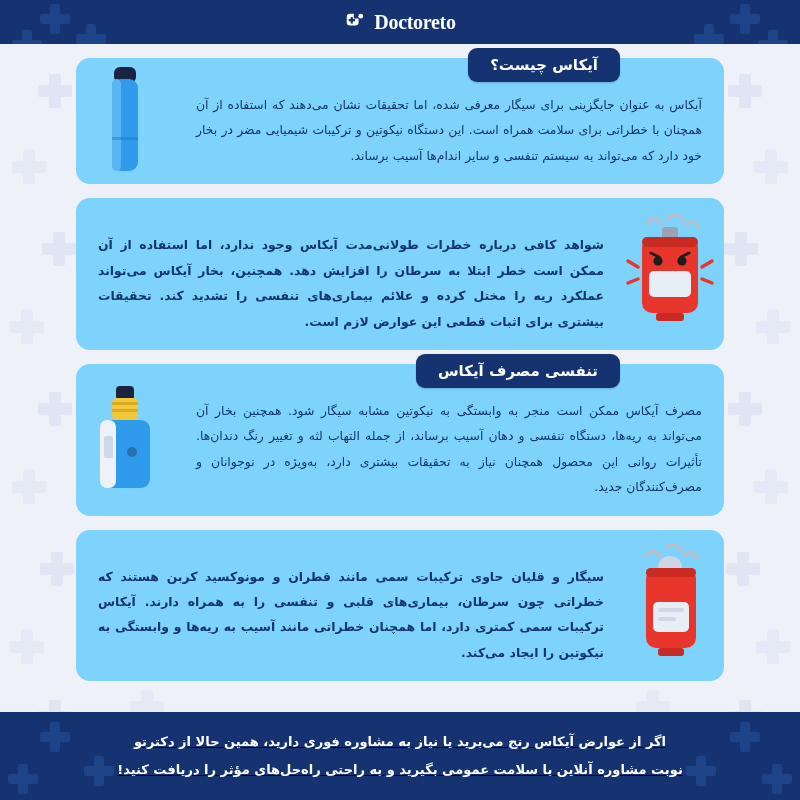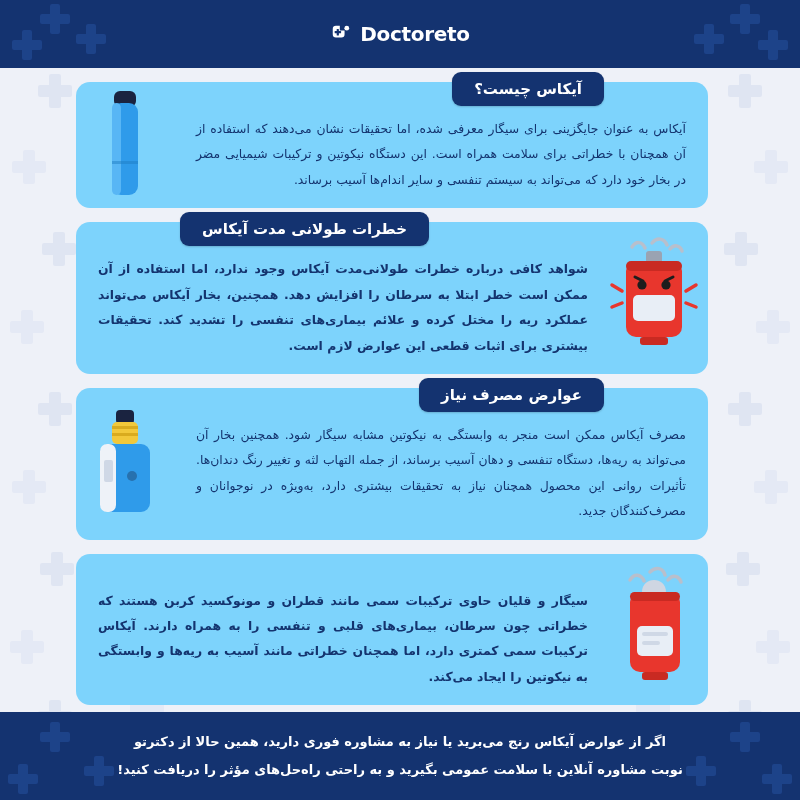--- a/index.html
+++ b/index.html
@@ -31,26 +31,27 @@
     border-radius: 2px;
   }
   .cross::before { left: 11px; top: 0; width: 12px; height: 34px; }
   .cross::after  { top: 11px; left: 0; height: 12px; width: 34px; }
   .cross.light::before, .cross.light::after { background: #e4e9f5; }
 
   
   .header {
     position: relative;
     z-index: 2;
-    height: 68px;
+    height: 44px;
     background: #143370;
     display: flex;
     align-items: center;
     justify-content: center;
     overflow: hidden;
+    font-family: Liberation Serif, serif;
   }
   .header .hdr-cross {
     position: absolute;
     width: 30px; height: 30px;
   }
   .header .hdr-cross::before, .header .hdr-cross::after {
     content: "";
     position: absolute;
     background: #1d4389;
     border-radius: 2px;
@@ -74,21 +75,21 @@
     color: #ffffff;
     font-size: 20px;
     font-weight: bold;
     letter-spacing: -0.3px;
   }
 
   
   .content {
     position: relative;
     z-index: 2;
-    padding: 14px 16px 0 0;
+    padding: 14px 0 0 0;
   }
 
   .section {
     position: relative;
     margin: 0 76px 14px 76px;
     min-height: 120px;
   }
   .panel {
     background: #7dd3fc;
     border-radius: 14px;
@@ -141,20 +142,21 @@
     left: 0; right: 0; bottom: 0;
     z-index: 2;
     height: 88px;
     background: #143370;
     display: flex;
     flex-direction: column;
     align-items: center;
     justify-content: center;
     gap: 6px;
     overflow: hidden;
+    text-decoration: underline;
   }
   .footer .hdr-cross {
     position: absolute;
     width: 30px; height: 30px;
   }
   .footer .hdr-cross::before, .footer .hdr-cross::after {
     content: "";
     position: absolute;
     background: #1d4389;
     border-radius: 2px;
@@ -231,42 +233,41 @@
       <svg width="108" height="120" viewBox="0 0 108 120" aria-hidden="true">
         <rect x="44" y="8" width="22" height="16" rx="6" fill="#1a2340"></rect>
         <rect x="42" y="20" width="26" height="92" rx="9" fill="#2f9bea"></rect>
         <rect x="42" y="20" width="9" height="92" rx="5" fill="#58b6f5"></rect>
         <rect x="42" y="78" width="26" height="3" fill="#1d7ec4" opacity="0.5"></rect>
       </svg>
     </div>
   </div>
 
   <div class="section">
-    <div class="title-pill left">خطرات طولانی مدت آیکاس</div>
     <div class="panel img-right">
       <p class="body-text">شواهد کافی درباره خطرات طولانی‌مدت آیکاس وجود ندارد، اما استفاده از آن ممکن است خطر ابتلا به سرطان را افزایش دهد. همچنین، بخار آیکاس می‌تواند عملکرد ریه را مختل کرده و علائم بیماری‌های تنفسی را تشدید کند. تحقیقات بیشتری برای اثبات قطعی این عوارض لازم است.</p>
     </div>
     <div class="illus right">
       <svg width="118" height="126" viewBox="0 0 118 126" aria-hidden="true">
         <path d="M36 14c4-6 10-6 13 1M56 10c5-6 12-5 15 2M74 16c4-5 10-4 12 2" stroke="#b8bfcc" stroke-width="3.5" fill="none" stroke-linecap="round"></path>
         <rect x="50" y="18" width="16" height="12" rx="3" fill="#9aa3b2"></rect>
         <rect x="30" y="28" width="56" height="76" rx="10" fill="#e8362d"></rect>
         <rect x="30" y="28" width="56" height="10" rx="5" fill="#c92a22"></rect>
         <rect x="37" y="62" width="42" height="26" rx="5" fill="#e8eef6"></rect>
         <circle cx="46" cy="52" r="4.6" fill="#1d1d1d"></circle>
         <circle cx="70" cy="52" r="4.6" fill="#1d1d1d"></circle>
         <path d="M39 44l8 4M77 44l-8 4" stroke="#1d1d1d" stroke-width="3" stroke-linecap="round"></path>
         <path d="M16 52l10 6M16 74l10-4M100 52l-10 6M100 74l-10-4" stroke="#e8362d" stroke-width="3.5" stroke-linecap="round"></path>
         <rect x="44" y="104" width="28" height="8" rx="3" fill="#c92a22"></rect>
       </svg>
     </div>
   </div>
 
   <div class="section">
-    <div class="title-pill right">عوارض مصرف نیاز</div>
+    <div class="title-pill right">تنفسی مصرف آیکاس</div>
     <div class="panel img-left">
       <p class="body-text">مصرف آیکاس ممکن است منجر به وابستگی به نیکوتین مشابه سیگار شود. همچنین بخار آن می‌تواند به ریه‌ها، دستگاه تنفسی و دهان آسیب برساند، از جمله التهاب لثه و تغییر رنگ دندان‌ها. تأثیرات روانی این محصول همچنان نیاز به تحقیقات بیشتری دارد، به‌ویژه در نوجوانان و مصرف‌کنندگان جدید.</p>
     </div>
     <div class="illus left">
       <svg width="108" height="120" viewBox="0 0 108 120" aria-hidden="true">
         <rect x="46" y="8" width="18" height="14" rx="4" fill="#1a2340"></rect>
         <rect x="42" y="20" width="26" height="22" rx="5" fill="#f2c83a"></rect>
         <rect x="42" y="24" width="26" height="3" fill="#d9ab1e"></rect>
         <rect x="42" y="31" width="26" height="3" fill="#d9ab1e"></rect>
         <rect x="30" y="42" width="50" height="68" rx="9" fill="#2f9bea"></rect>

